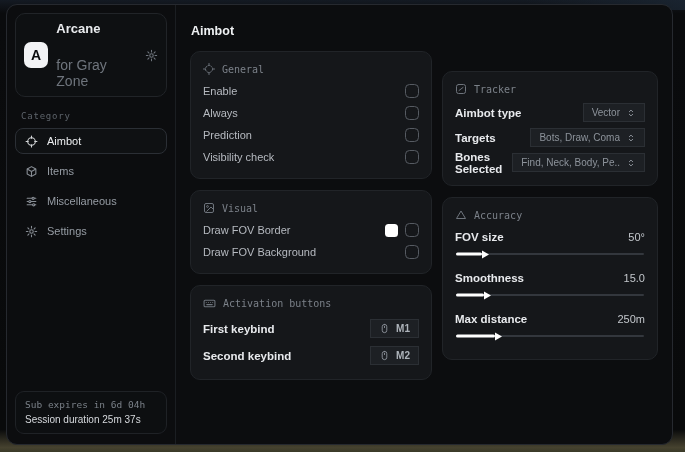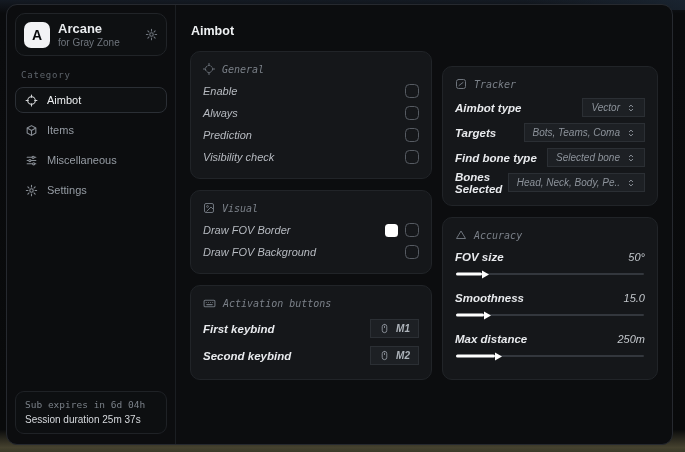--- a/index.html
+++ b/index.html
@@ -18,37 +18,37 @@
   }
   
   .sidebar { width:169px; flex:0 0 169px; border-right:1px solid #1b1e22;
     display:flex; flex-direction:column; padding:8px 8px 10px; }
   .app-card { display:flex; align-items:center; gap:8px;
     border:1px solid #212428; background:#0e1012; border-radius:10px; padding:7px 8px; }
   .logo { width:26px; height:26px; border-radius:7px; background:#f2f3f5; color:#0b0c0e;
     display:flex; align-items:center; justify-content:center; font-weight:bold; font-size:14px; }
   .app-titles { display:flex; flex-direction:column; gap:1px; }
   .app-name { font-size:13px; font-weight:700; color:#e9ebee; }
-  .app-sub { font-size:10px; color:#6f757d; }
+  .app-sub { font-size:14px; color:#6f757d;margin-top:20px; }
   .app-gear { margin-left:auto; color:#6f757d; display:flex; }
   .category { margin:14px 6px 7px; font-family:"DejaVu Sans Mono", monospace;
     font-size:9px; letter-spacing:.8px; color:#5e646b; }
   .nav { display:flex; flex-direction:column; gap:4px; }
   .nav-item { display:flex; align-items:center; gap:9px; height:26px; padding:0 9px;
     border-radius:8px; border:1px solid transparent; color:#969ca4; font-size:11px; cursor:pointer; }
   .nav-item.active { border-color:#2b2f35; color:#eceef0; background:#0f1113; }
   .nav-item .ni { display:flex; color:inherit; opacity:.9; }
   .side-footer { margin-top:auto; border:1px solid #1f2226; border-radius:9px;
     padding:7px 9px 8px; background:#0d0f11; }
   .side-footer .l1 { font-family:"DejaVu Sans Mono", monospace; font-size:9.5px; color:#7a8088; }
   .side-footer .l2 { margin-top:4px; font-size:10px; color:#d6d9dd; }
   
   .main { flex:1; padding:10px 14px; display:flex; flex-direction:column; }
   .page-title { font-size:12.5px; font-weight:700; color:#eff1f3; margin:9px 0 13px 1px; }
-  .columns { display:flex; gap:10px; align-items:flex-end;font-style:italic; }
+  .columns { display:flex; gap:10px; align-items:center; }
   .col { display:flex; flex-direction:column; gap:11px; }
   .col-left { width:242px; flex:0 0 242px; }
   .col-right { flex:1; }
   .card { background:#15171a; border:1px solid #212428; border-radius:10px; padding:9px 12px 10px; }
   .card-header { display:flex; align-items:center; gap:7px; margin:2px 0 5px;
     font-family:"DejaVu Sans Mono", monospace; font-size:10px; color:#7b8189; }
   .card-header .ci { display:flex; color:#6e747c; }
   .row { display:flex; align-items:center; justify-content:space-between; min-height:22px; }
   .row .lbl { font-size:11px; color:#b6bac0; }
   .row .lbl-strong { font-size:11.5px; font-weight:700; color:#e8eaed; }
@@ -261,43 +261,32 @@
               <span class="cic">
                 <svg width="10" height="10" viewBox="0 0 24 24" fill="none" stroke="currentColor" stroke-width="2.4" stroke-linecap="round" stroke-linejoin="round">
                   <path d="M8 9l4-4 4 4M8 15l4 4 4-4"></path>
                 </svg>
               </span>
             </span>
           </div>
           <div class="row tracker-row">
             <span class="lbl-strong">Targets</span>
             <span class="chip">
-              <span class="dropdown">Bots, Teams, Coma</span>
+              <span class="dropdown">Bots, Draw, Coma</span>
               <span class="cic">
                 <svg width="10" height="10" viewBox="0 0 24 24" fill="none" stroke="currentColor" stroke-width="2.4" stroke-linecap="round" stroke-linejoin="round">
                   <path d="M8 9l4-4 4 4M8 15l4 4 4-4"></path>
                 </svg>
               </span>
             </span>
           </div>
           <div class="row tracker-row">
-            <span class="lbl-strong">Find bone type</span>
-            <span class="chip">
-              <span class="dropdown">Selected bone</span>
-              <span class="cic">
-                <svg width="10" height="10" viewBox="0 0 24 24" fill="none" stroke="currentColor" stroke-width="2.4" stroke-linecap="round" stroke-linejoin="round">
-                  <path d="M8 9l4-4 4 4M8 15l4 4 4-4"></path>
-                </svg>
-              </span>
-            </span>
-          </div>
-          <div class="row tracker-row">
             <span class="lbl-strong">Bones Selected</span>
             <span class="chip">
-              <span class="dropdown">Head, Neck, Body, Pe..</span>
+              <span class="dropdown">Find, Neck, Body, Pe..</span>
               <span class="cic">
                 <svg width="10" height="10" viewBox="0 0 24 24" fill="none" stroke="currentColor" stroke-width="2.4" stroke-linecap="round" stroke-linejoin="round">
                   <path d="M8 9l4-4 4 4M8 15l4 4 4-4"></path>
                 </svg>
               </span>
             </span>
           </div>
         </div>
 
         <div class="card">

